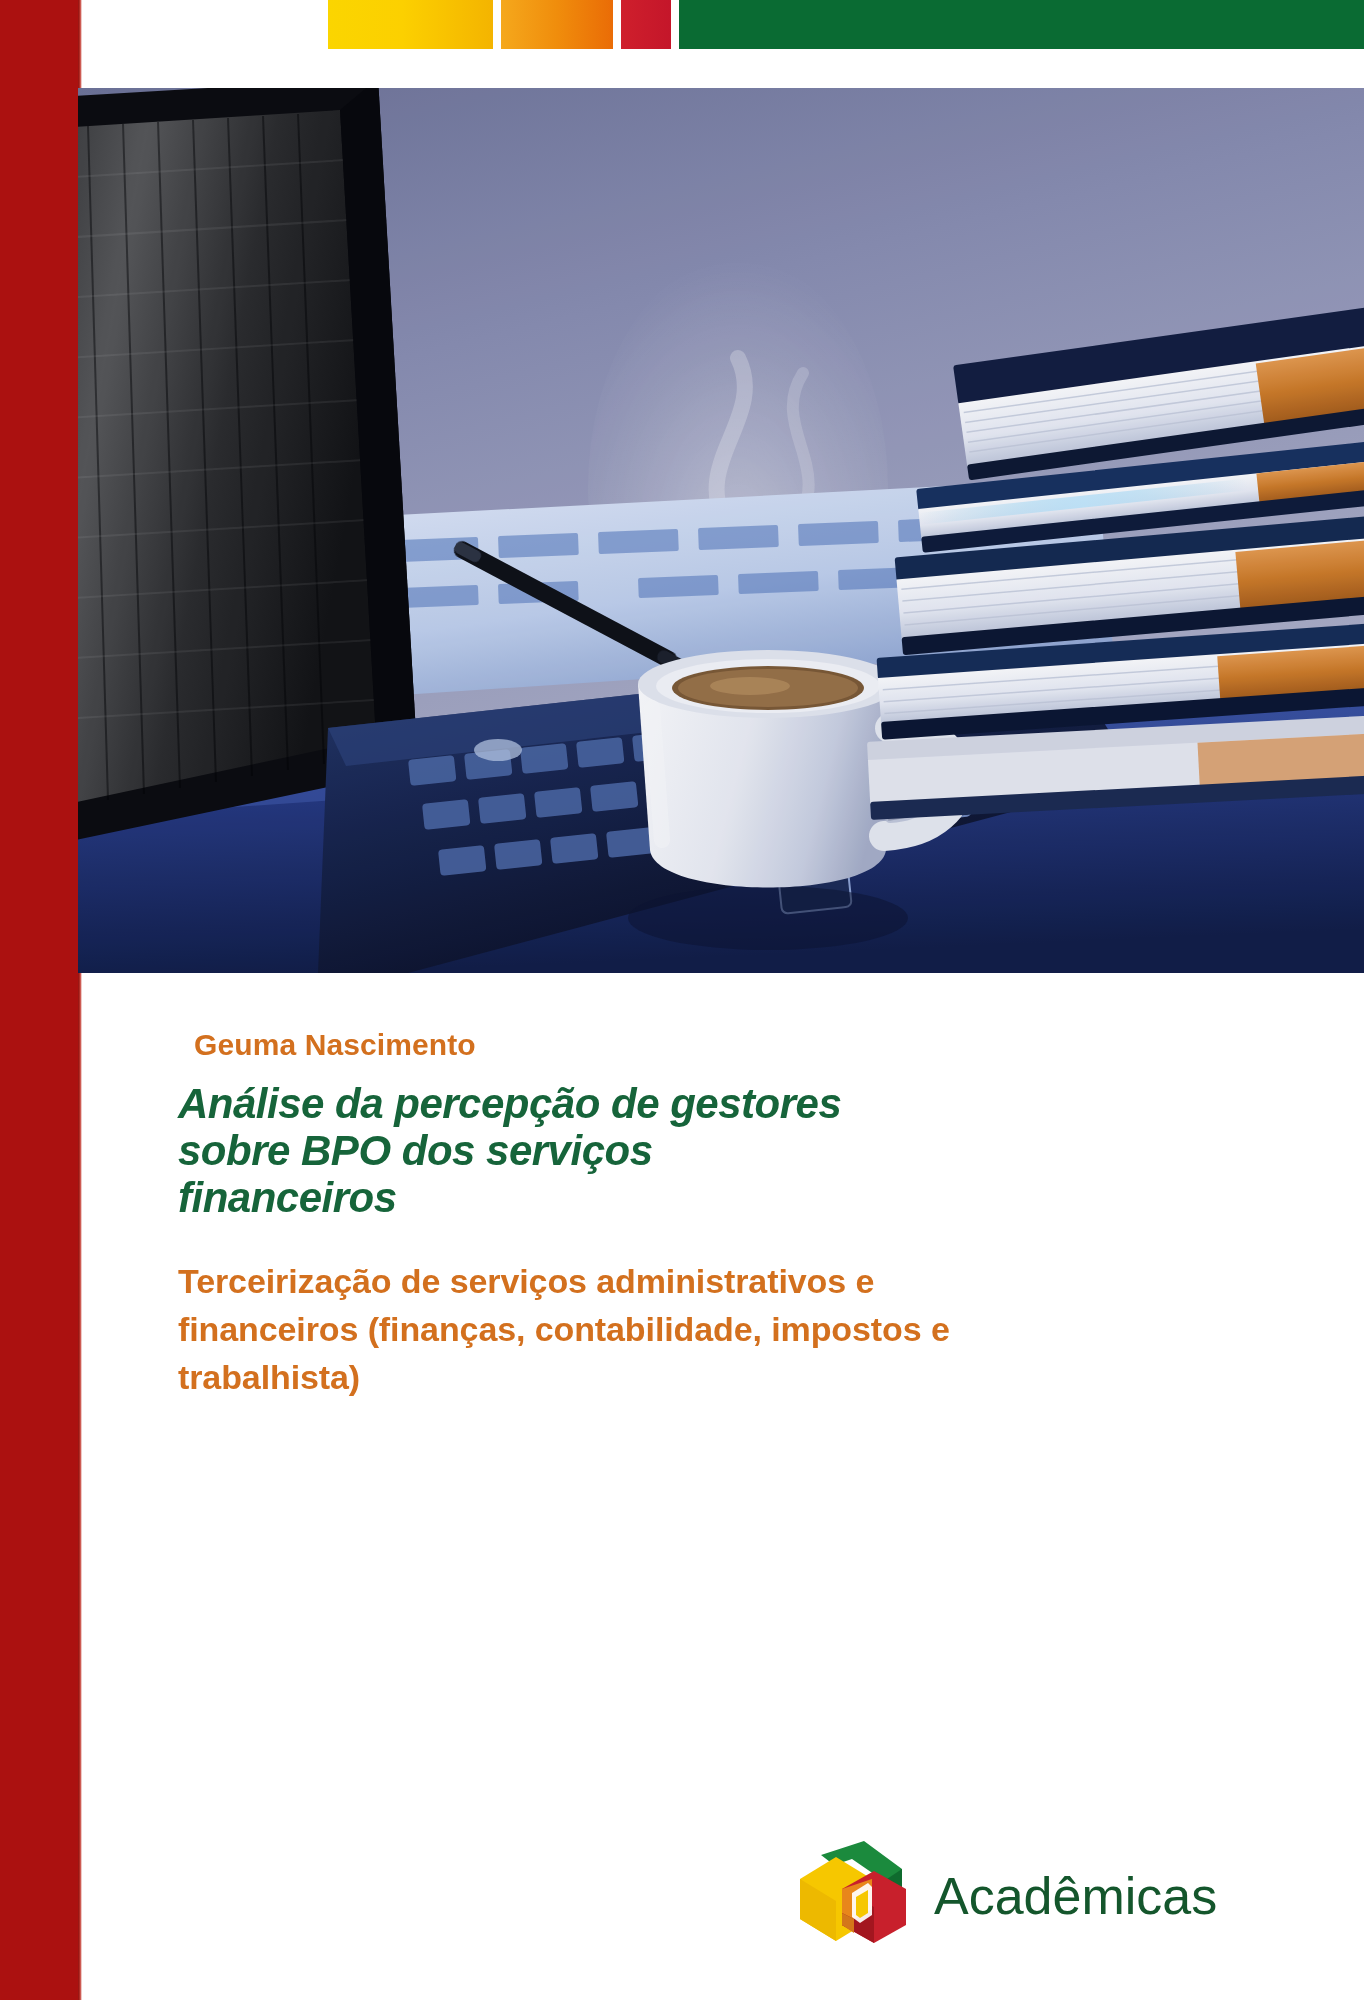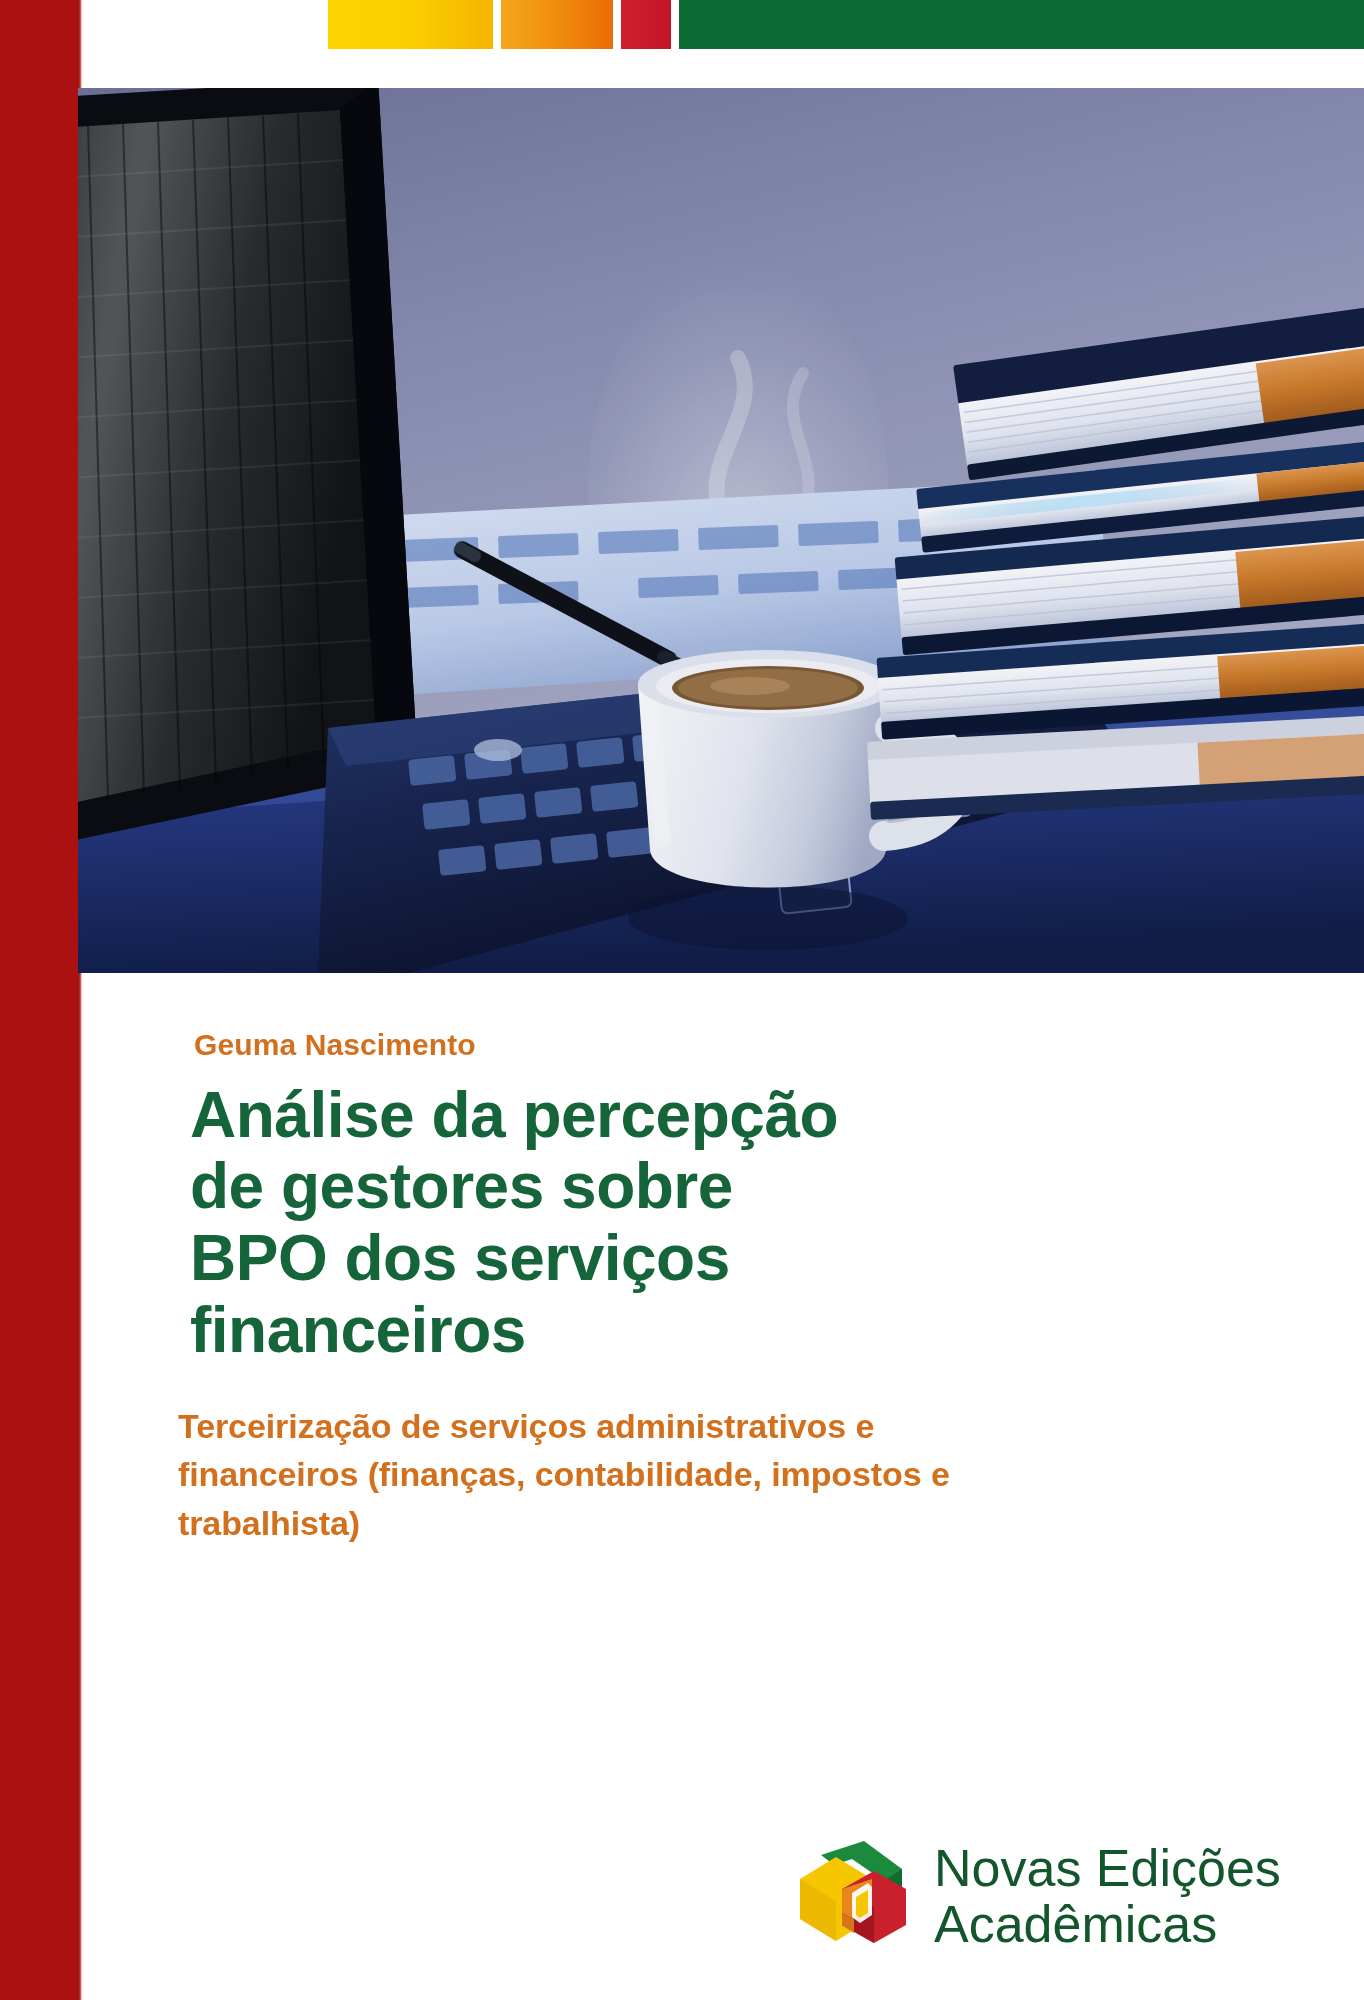--- a/index.html
+++ b/index.html
@@ -102,26 +102,27 @@
   .author {
     color: #d3701e;
     font-size: 30px;
     font-weight: bold;
     letter-spacing: 0.1px;
     line-height: 1.25;
     margin: 0 0 16px 16px;
   }
   .title {
     color: #16643a;
-    font-size: 64px;
+    font-size: 42px;
     font-weight: bold;
     line-height: 1.12;
-    margin: 12px;
+    margin: 0;
     max-width: 690px;
     letter-spacing: -0.5px;
+    font-style: italic;
   }
   .subtitle {
     color: #d3701e;
     font-size: 34px;
     font-weight: bold;
     line-height: 1.42;
     margin: 36px 0 16px 0;
     max-width: 830px;
     letter-spacing: -0.1px;
   }
@@ -428,18 +429,17 @@
       <path d="M52 52 L84 34 L116 52 L116 88 L84 106 L52 88 Z" fill="#c8202c"></path>
       <path d="M84 106 L52 88 L52 52 L84 70 Z" fill="#a3161f"></path>
 
       <path d="M52 52 L82 42 L82 72 L64 82 L52 76 Z" fill="#e8861b"></path>
       <path d="M52 76 L64 82 L64 96 L52 88 Z" fill="#d4761a"></path>
 
       <path d="M62 56 L78 46 L82 50 L82 78 L70 86 L62 80 Z" fill="#ffffff" opacity="0.92"></path>
       <path d="M66 60 L78 53 L78 76 L70 81 L66 78 Z" fill="#f6c700"></path>
     </svg>
     <div class="publisher-name">
-      <span class="l1">Novas Edições</span>
       <span class="l2">Acadêmicas</span>
     </div>
   </div>
 
 </div>
 
 </body></html>

